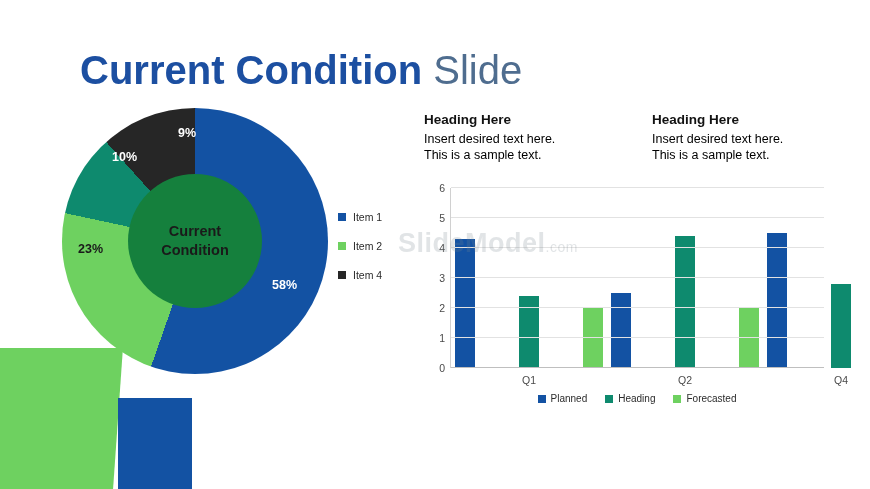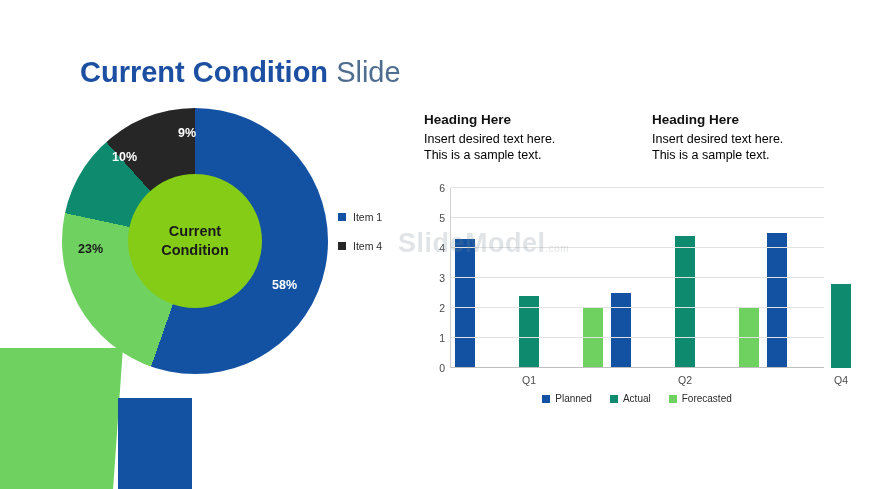--- a/index.html
+++ b/index.html
@@ -21,25 +21,24 @@
     height: 489px;
     background: #ffffff;
     overflow: hidden;
   }
 
   
   .title {
     position: absolute;
     left: 80px;
     top: 48px;
-    font-size: 29px;
+    font-size: 40px;
     font-weight: bold;
     color: #1c4fa1;
     white-space: nowrap;
-    margin-top: 8px;
   }
   .title .light {
     font-weight: normal;
     color: #4f6d8f;
   }
 
   
   .deco-green {
     position: absolute;
     left: -10px;
@@ -73,21 +72,21 @@
     height: 266px;
     border-radius: 50%;
   }
   .donut-hole {
     position: absolute;
     left: 66px;
     top: 66px;
     width: 134px;
     height: 134px;
     border-radius: 50%;
-    background: #84cc16;
+    background: #15803d;
     display: flex;
     align-items: center;
     justify-content: center;
     flex-direction: column;
   }
   .donut-hole .hl {
     font-size: 14.5px;
     font-weight: bold;
     color: #1a1a1a;
     line-height: 19px;
@@ -224,21 +223,21 @@
     left: 398px;
     top: 228px;
     font-size: 27px;
     font-weight: bold;
     color: rgba(120,130,140,0.22);
     letter-spacing: 0.5px;
     user-select: none;
     white-space: nowrap;
   }
   .watermark .sm {
-    font-size: 10px;
+    font-size: 14px;
     font-weight: normal;
     margin-top: 36px;
   }
 </style>
 </head>
 <body>
 
 <div class="slide">
 
   <div class="deco-green"></div>
@@ -258,20 +257,24 @@
     <div class="slice-label white" style="left:210px; top:170px;">58%</div>
     <div class="slice-label" style="left:16px; top:134px;">23%</div>
     <div class="slice-label white" style="left:50px; top:42px;">10%</div>
     <div class="slice-label white" style="left:116px; top:18px;">9%</div>
   </div>
 
   <div class="donut-legend" id="donut-legend">
       <div class="legend-row">
         <span class="legend-sq" style="background: rgb(19, 82, 163);"></span>
         <span class="legend-text">Item 1</span>
+      </div>
+      <div class="legend-row">
+        <span class="legend-sq" style="background: rgb(110, 209, 96);"></span>
+        <span class="legend-text">Item 2</span>
       </div>
       <div class="legend-row">
         <span class="legend-sq" style="background: rgb(38, 38, 38);"></span>
         <span class="legend-text">Item 4</span>
       </div>
     </div>
 
   <div class="head-block one">
     <div class="head-title">Heading Here</div>
     <div class="head-text">Insert desired text here.</div>
@@ -327,21 +330,21 @@
           <span class="ytick">6</span>
         </div>
       </div>
     <div class="bar-legend" id="bar-legend">
         <div class="legend-item">
           <span class="legend-sq" style="background: rgb(19, 82, 163);"></span>
           <span class="legend-text">Planned</span>
         </div>
         <div class="legend-item">
           <span class="legend-sq" style="background: rgb(14, 138, 110);"></span>
-          <span class="legend-text">Actual</span>
+          <span class="legend-text">Heading</span>
         </div>
         <div class="legend-item">
           <span class="legend-sq" style="background: rgb(110, 209, 96);"></span>
           <span class="legend-text">Forecasted</span>
         </div>
       </div>
   </div>
 
   <div class="watermark">
     <span>SlideModel</span><span class="sm">.com</span>

